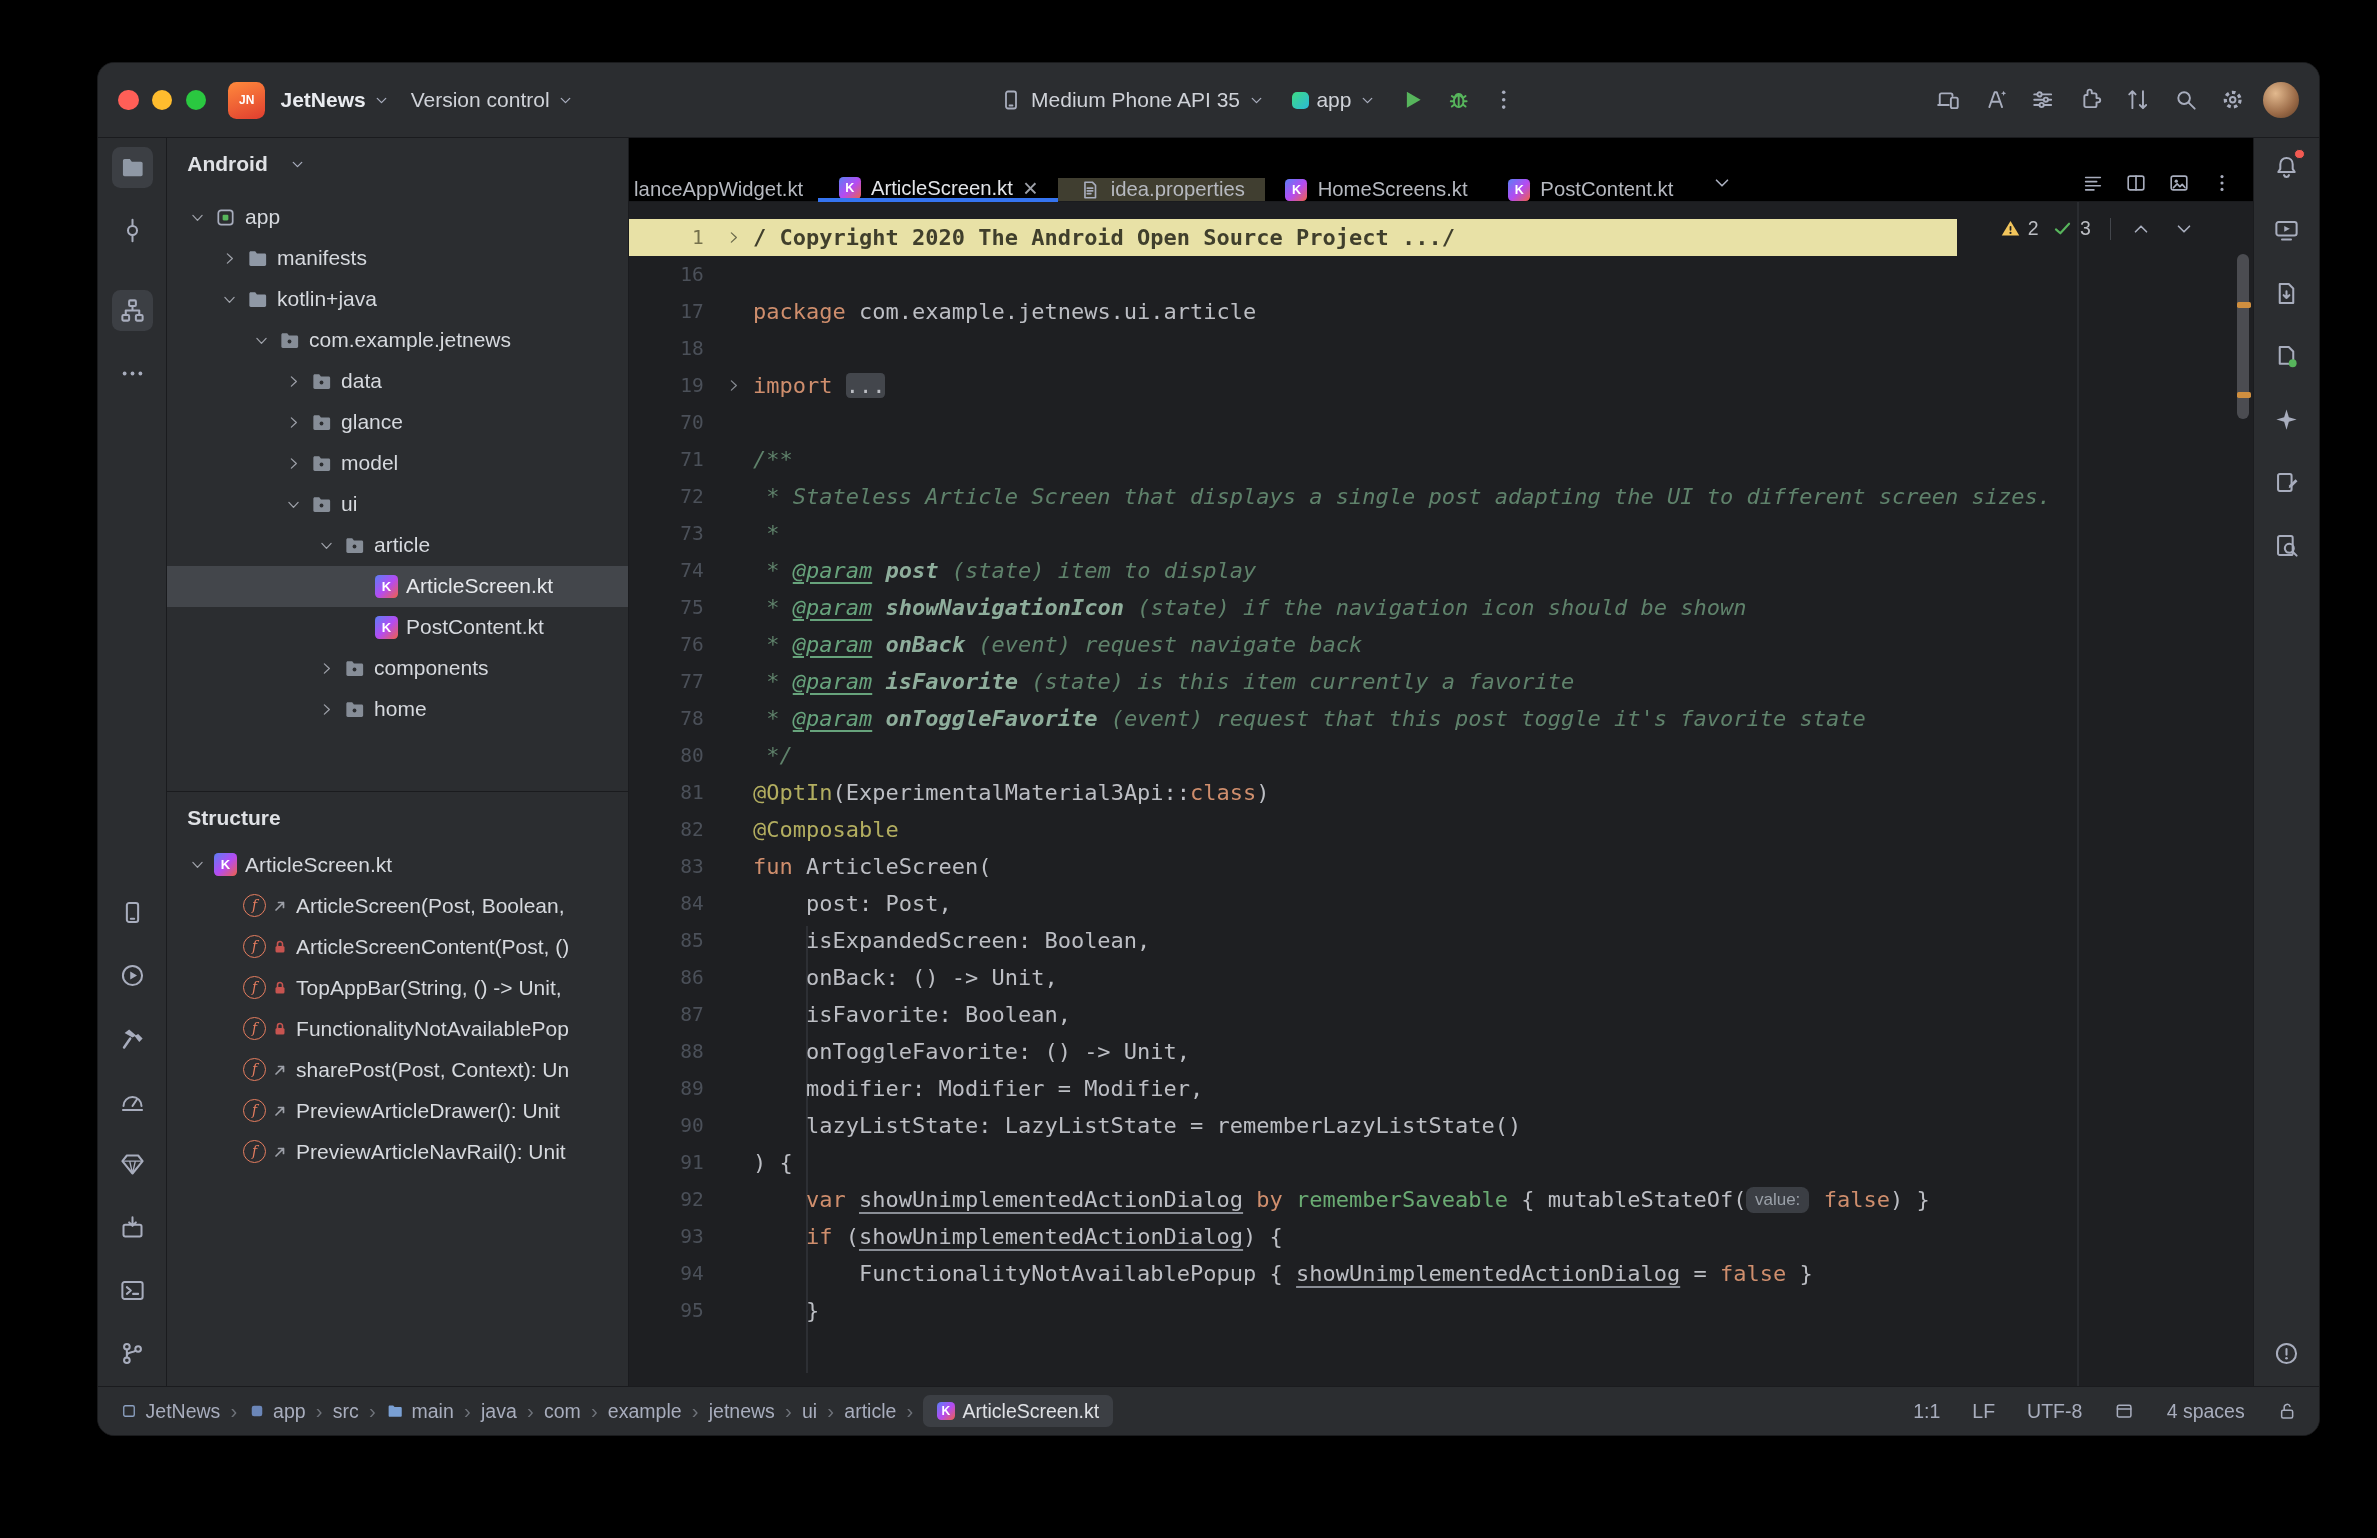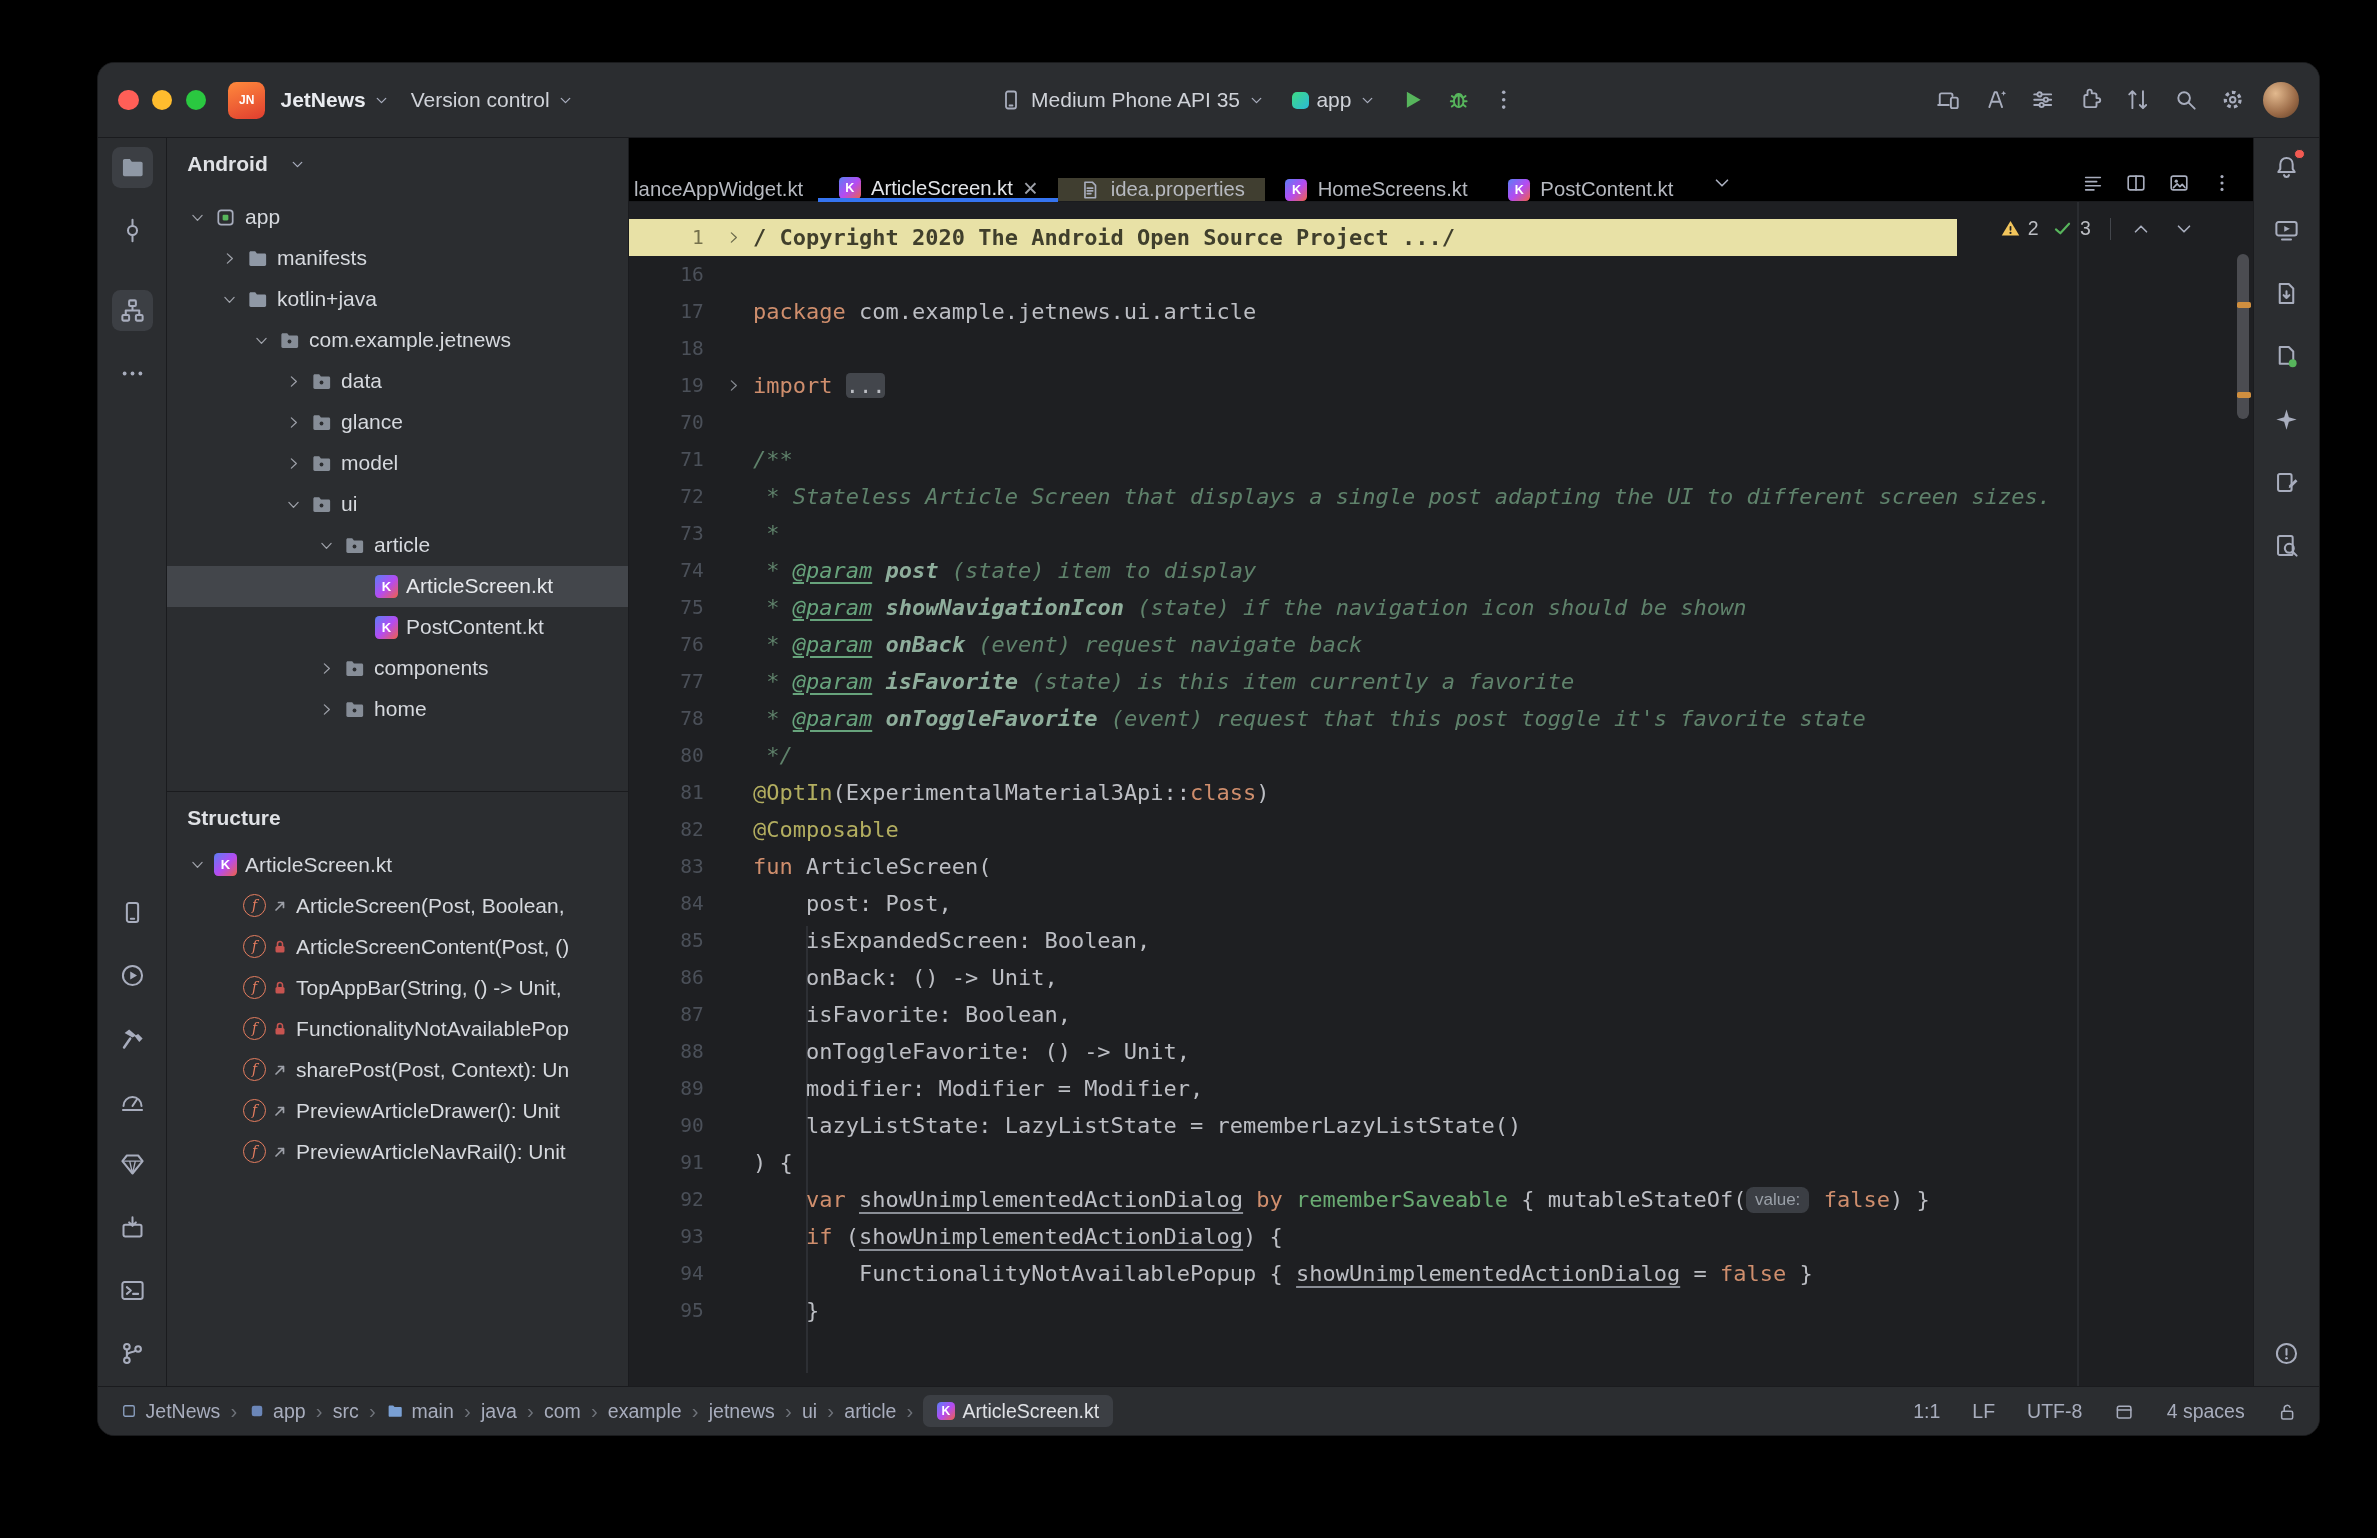--- a/index.html
+++ b/index.html
@@ -109,21 +109,21 @@
   .insnum{margin-right:6.8px;color:#bcbec4}
   .inssep{width:1.7px;height:22px;background:#43464c;margin:0 5.1px}
 
   
   .statusbar{height:49px;flex:none;display:flex;align-items:center;background:#2b2d30;border-top:0.8px solid #1a1b1e;padding:0 22px;font-size:19.5px;color:#a8adbd}
   .crumbs{display:flex;align-items:center;min-width:0;overflow:hidden;white-space:nowrap}
   .crumbs .icn{width:18px;height:18px}
   .crumb{display:inline-flex;align-items:center;gap:7.6px}
   .crumb.chip{background:#3c3f44;border-radius:6.8px;padding:4.2px 13.5px;color:#dfe1e5}
   .csep{margin:0 10.2px;color:#6f737a;font-size:20.3px}
-  .status-right{margin-left:auto;display:flex;align-items:flex-end;gap:32px}
+  .status-right{margin-left:auto;display:flex;align-items:center;gap:32px}
   .stat{display:inline-flex;align-items:center}
   .stat .icn{width:20.3px;height:20.3px}
 </style>
 </head>
 <body>
 
 <div class="stage">
   <div class="window">
 
     <div class="titlebar">

